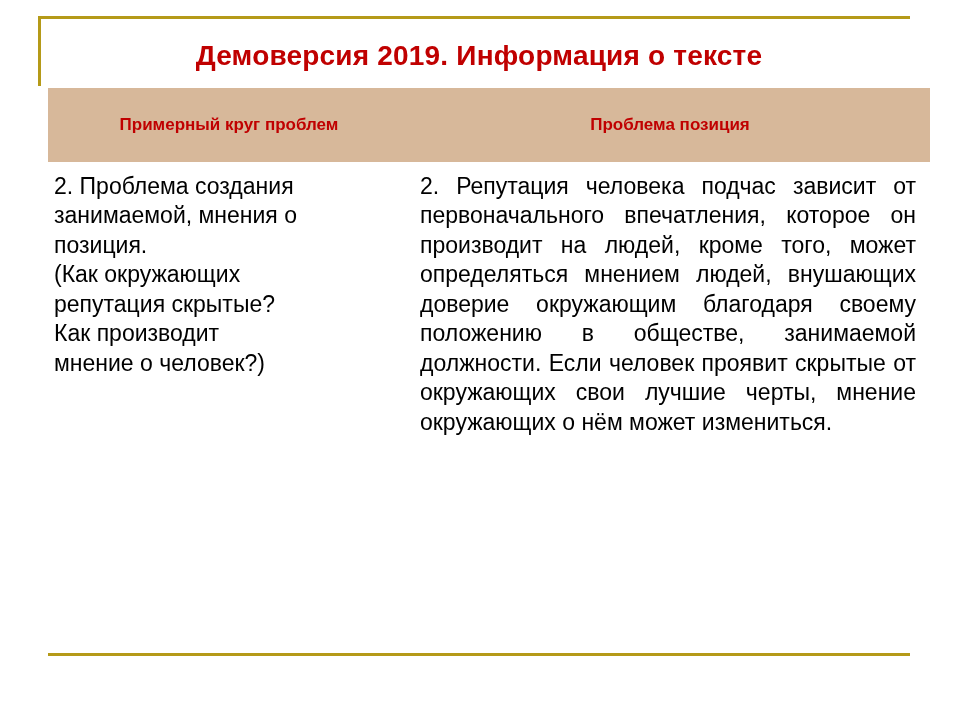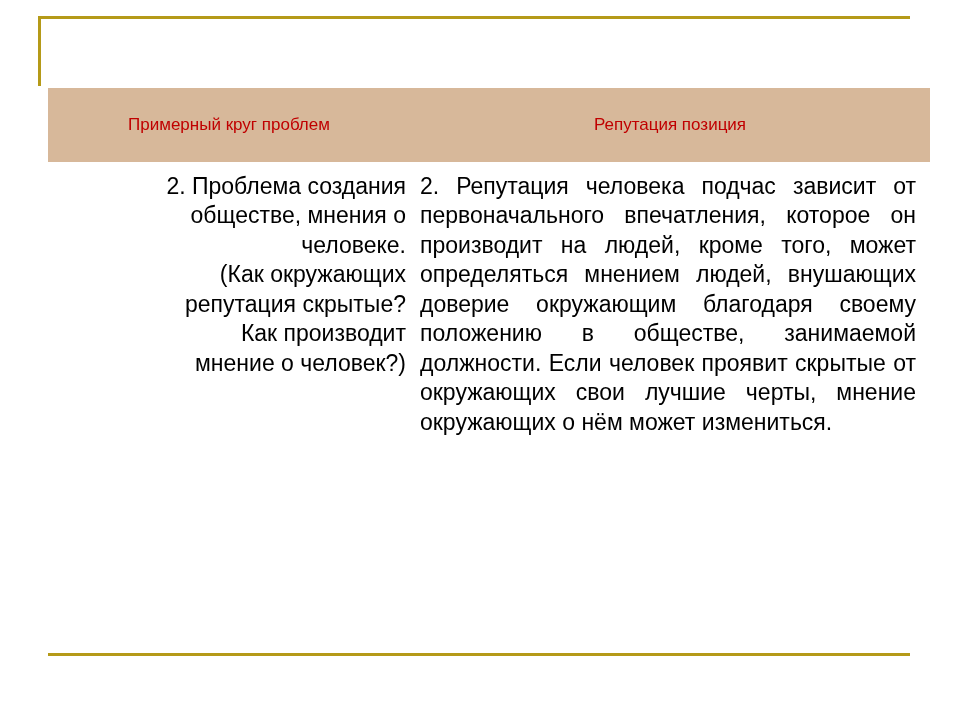--- a/index.html
+++ b/index.html
@@ -62,36 +62,35 @@
     width: 882px;
     border-collapse: collapse;
     table-layout: fixed;
   }
   .table col.c1 { width: 362px; }
   .table col.c2 { width: 520px; }
   .table th {
     background: #d7b89a;
     color: #c00000;
     font-size: 17px;
-    font-weight: normal;
+    font-weight: bold;
     text-align: center;
     padding: 27px 6px;
     border: none;
     vertical-align: middle;
     height: 73px;
     box-sizing: border-box;
   }
   .table td {
     vertical-align: top;
     padding: 10px 10px 10px 8px;
     font-size: 23px;
     line-height: 1.28;
     color: #000000;
     background: #ffffff;
-    text-align: right;
   }
   td.left-cell {
     padding-left: 6px;
     padding-right: 4px;
   }
   td.right-cell {
     text-align: justify;
     text-align-last: left;
     padding-left: 10px;
     padding-right: 14px;
@@ -105,38 +104,39 @@
   }
 </style>
 </head>
 <body>
 
 <div class="slide">
 
   <div class="top-rule"></div>
   <div class="left-rule"></div>
 
+  <div class="title">Демоверсия 2019. Информация о тексте</div>
 
   <table class="table">
     <colgroup>
       <col class="c1">
       <col class="c2">
     </colgroup>
     <thead>
       <tr>
         <th>Примерный круг проблем</th>
-        <th>Репутация позиция</th>
+        <th>Проблема позиция</th>
       </tr>
     </thead>
     <tbody>
       <tr>
         <td class="left-cell">
           <span class="cell-line">2. Проблема создания</span>
-          <span class="cell-line"> обществе, мнения о</span>
-          <span class="cell-line">человеке.</span>
+          <span class="cell-line"> занимаемой, мнения о</span>
+          <span class="cell-line">позиция.</span>
           <span class="cell-line">(Как окружающих</span>
           <span class="cell-line">репутация скрытые?</span>
           <span class="cell-line"> Как производит</span>
           <span class="cell-line">мнение о человек?)</span>
         </td>
         <td class="right-cell">
           <p class="para">2. Репутация человека подчас зависит от первоначального впечатления, которое он производит на людей, кроме того, может определяться мнением людей, внушающих доверие окружающим благодаря своему положению в обществе, занимаемой должности. Если человек проявит скрытые от окружающих свои лучшие черты, мнение окружающих о нём может измениться.</p>
         </td>
       </tr>
     </tbody>

